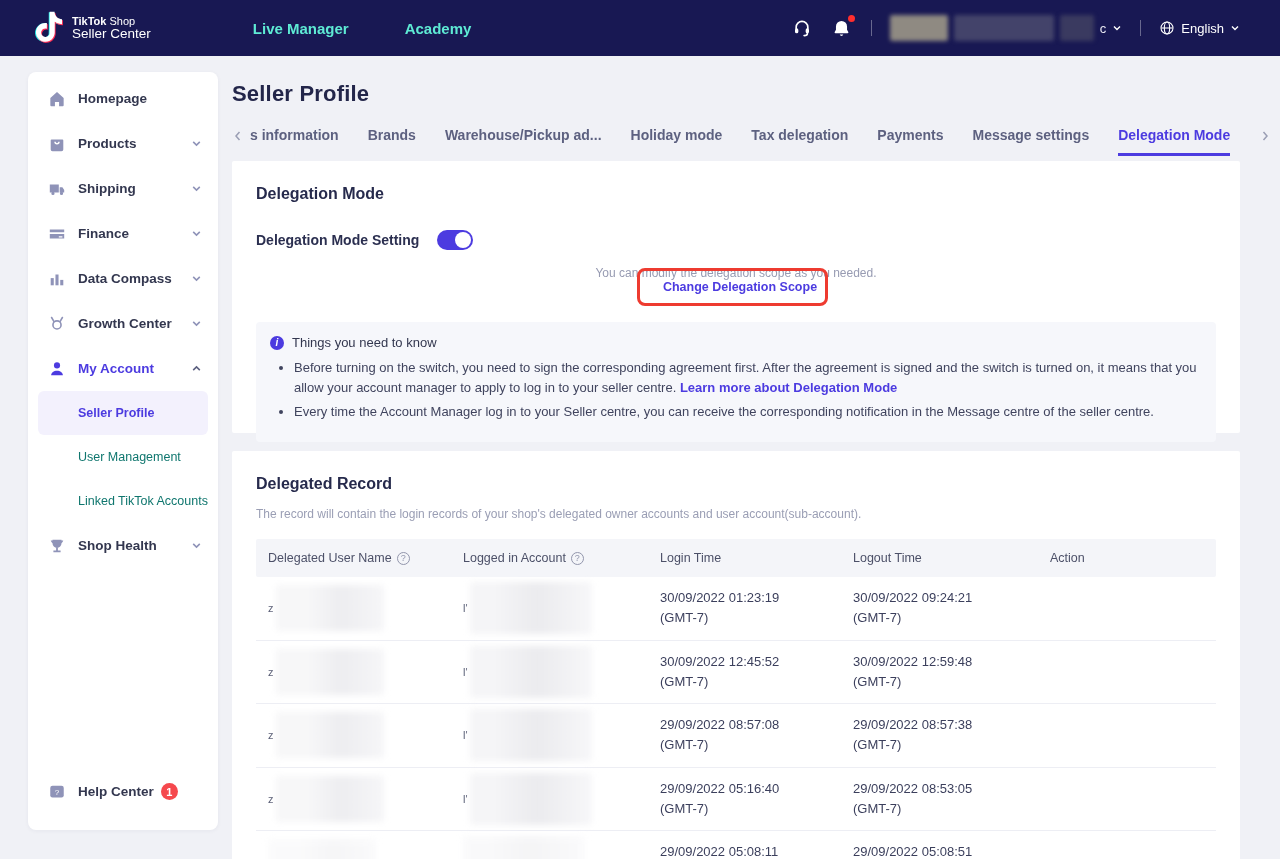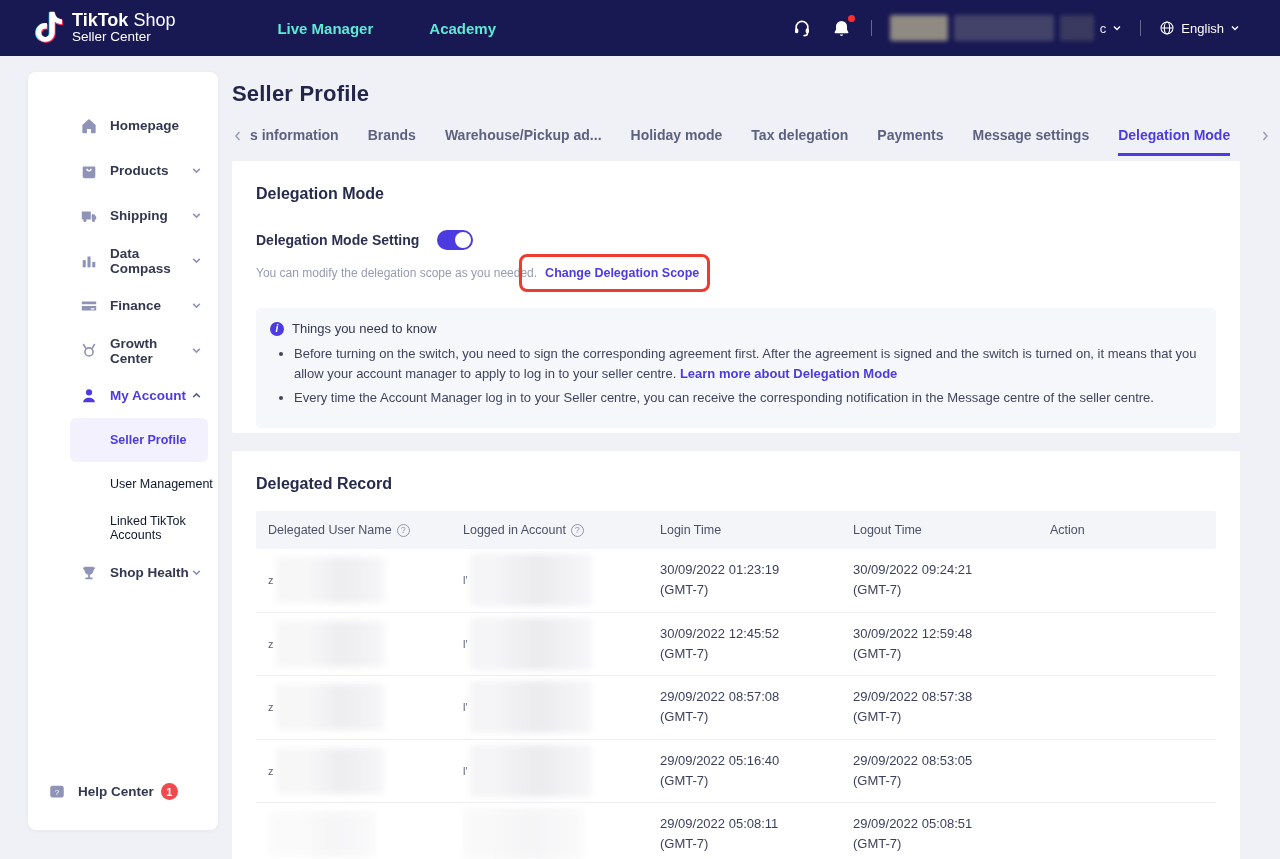--- a/index.html
+++ b/index.html
@@ -5,48 +5,48 @@
   * { margin:0; padding:0; box-sizing:border-box; }
   html,body { width:1280px; height:859px; overflow:hidden;
     font-family:"Liberation Sans", sans-serif; background:#f0f1f6; }
 
   
   .topbar { position:absolute; left:0; top:0; width:1280px; height:56px;
     background:#181853; display:flex; align-items:center; color:#fff; z-index:20; }
   .brand { display:flex; align-items:center; margin-left:34px; gap:8px; }
   .brand svg { width:30px; height:34px; }
   .brand-text { line-height:1.1; }
-  .brand-line1 { font-size:18px; }
+  .brand-line1 { font-size:11px; }
   .brand-line1 b { font-weight:bold; }
   .brand-line2 { font-size:13.5px; font-weight:400; }
   .top-nav { display:flex; gap:56px; margin-left:102px; }
   .top-nav .nav-item { font-size:15px; font-weight:bold; color:#5eead4; cursor:pointer; }
   .top-right { margin-left:auto; display:flex; align-items:center; gap:18px; margin-right:40px; }
   .icon-btn { position:relative; width:22px; height:22px; display:flex; align-items:center; justify-content:center; cursor:pointer; }
   .bell-dot { position:absolute; top:-2px; right:-2px; width:7px; height:7px; border-radius:50%; background:#ff2e2e; }
   .top-divider { width:1px; height:16px; background:rgba(255,255,255,.35); }
   .account-blur { display:flex; align-items:center; gap:6px; cursor:pointer; }
   .blur-block { height:26px; border-radius:2px; filter:blur(2px); display:flex; }
   .blur-a { width:58px; background:#8f8a82; }
   .blur-b { width:100px; background:#43436a; }
   .blur-c { width:34px; background:#3a3a60; }
   .acct-suffix { font-size:13px; color:#e8e8f2; }
   .lang { display:flex; align-items:center; gap:6px; font-size:13px; cursor:pointer; }
   .chev { width:10px; height:10px; }
 
   
   .sidebar { position:absolute; left:28px; top:72px; width:190px; height:758px;
     background:#fff; border-radius:8px; box-shadow:0 1px 4px rgba(30,30,80,.05); z-index:5; }
-  .side-list { padding-top:31px;margin-left:32px; }
+  .side-list { padding-top:4px; }
   .side-item { height:45px; display:flex; align-items:center; padding:0 16px 0 20px; cursor:pointer; }
   .side-item .s-icon { width:18px; height:18px; margin-right:12px; flex:none; display:flex; }
   .side-item .s-label { font-size:13.5px; font-weight:bold; color:#33374f; flex:1; }
   .side-item .s-chev { width:11px; height:11px; flex:none; }
   .side-item.active .s-label { color:#4c3be0; }
-  .sub-item { height:44px; display:flex; align-items:center; padding-left:50px; font-size:12.5px; color:#0f172a; cursor:pointer; }
+  .sub-item { height:44px; display:flex; align-items:center; padding-left:50px; font-size:12.5px; color:#0f766e; cursor:pointer; }
   .sub-item.sel { margin:0 10px; padding-left:40px; background:#f3f1fd; border-radius:6px; color:#4c3be0; font-weight:bold; }
   .help-row { position:absolute; left:0; top:697px; width:100%; height:45px; display:flex; align-items:center; padding-left:20px; cursor:pointer; }
   .help-row .s-icon { width:18px; height:18px; margin-right:12px; display:flex; }
   .help-row .s-label { font-size:13.5px; font-weight:bold; color:#33374f; }
   .help-badge { margin-left:7px; min-width:17px; height:17px; border-radius:50%; background:#f5484d;
     color:#fff; font-size:11px; font-weight:bold; display:flex; align-items:center; justify-content:center; }
 
   
   .main { position:absolute; left:232px; top:72px; width:1008px; }
   .page-title { font-size:22px; font-weight:bold; color:#23264a; margin-top:9px; letter-spacing:.2px; }
@@ -60,21 +60,21 @@
   .card { background:#fff; border-radius:2px; }
   .card1 { margin-top:2px; padding:24px 24px 28px 24px; height:272px; }
   .card2 { margin-top:18px; padding:24px 24px 40px 24px; min-height:500px; }
   .sec-heading { font-size:16px; font-weight:bold; color:#262a4c; }
 
   .setting-row { display:flex; align-items:center; margin-top:27px; }
   .setting-label { font-size:14px; font-weight:bold; color:#2b2f50; margin-right:18px; }
   .toggle { width:36px; height:20px; border-radius:10px; background:#4c3be0; position:relative; cursor:pointer; }
   .toggle-knob { position:absolute; right:2px; top:2px; width:16px; height:16px; border-radius:50%; background:#fff; }
 
-  .hint-row { margin-top:16px; display:flex; align-items:center; font-size:12px; color:#979bb2; position:relative; }
+  .hint-row { margin-top:16px; display:flex; align-items:center; font-size:12px; color:#979bb2; position:relative;flex-direction:column; }
   .scope-wrap { position:relative; margin-left:8px; }
   .scope-link { font-size:12.5px; font-weight:bold; color:#4c3be0; cursor:pointer; text-decoration:none; }
   .red-annotation { position:absolute; left:-26px; top:-12px; right:-11px; bottom:-12px;
     border:3px solid #ee3b30; border-radius:8px; pointer-events:none; }
 
   .info-box { margin-top:28px; background:#f6f7fb; border-radius:4px; padding:13px 16px 15px 14px; }
   .info-title-row { display:flex; align-items:center; gap:8px; }
   .info-icon { width:14px; height:14px; border-radius:50%; background:#4c3be0; color:#fff;
     font-size:10px; font-weight:bold; font-style:italic; display:flex; align-items:center; justify-content:center; flex:none; }
   .info-title { font-size:13px; color:#33374f; }
@@ -187,37 +187,37 @@
           </svg>
         </span>
       <span class="s-label">Shipping</span>
       <svg class="s-chev" viewBox="0 0 10 10">
           <polyline points="2,3.5 5,6.5 8,3.5" fill="none" stroke="#8f93b8" stroke-width="1.4"></polyline>
         </svg>
     </div>
     <div class="side-item">
       <span class="s-icon">
           <svg viewBox="0 0 20 20" fill="#8f93b8">
+            <path d="M2 5h16v3H2zM2 10h16v5H2zm10 2.5h4v1.3h-4z" fill-rule="evenodd"></path>
+          </svg>
+        </span>
+      <span class="s-label">Finance</span>
+      <svg class="s-chev" viewBox="0 0 10 10">
+          <polyline points="2,3.5 5,6.5 8,3.5" fill="none" stroke="#8f93b8" stroke-width="1.4"></polyline>
+        </svg>
+    </div>
+    <div class="side-item">
+      <span class="s-icon">
+          <svg viewBox="0 0 20 20" fill="#8f93b8">
             <rect x="3" y="9" width="3.4" height="8"></rect>
             <rect x="8.3" y="5" width="3.4" height="12"></rect>
             <rect x="13.6" y="11" width="3.4" height="6"></rect>
           </svg>
         </span>
       <span class="s-label">Data Compass</span>
-      <svg class="s-chev" viewBox="0 0 10 10">
-          <polyline points="2,3.5 5,6.5 8,3.5" fill="none" stroke="#8f93b8" stroke-width="1.4"></polyline>
-        </svg>
-    </div>
-    <div class="side-item">
-      <span class="s-icon">
-          <svg viewBox="0 0 20 20" fill="#8f93b8">
-            <path d="M2 5h16v3H2zM2 10h16v5H2zm10 2.5h4v1.3h-4z" fill-rule="evenodd"></path>
-          </svg>
-        </span>
-      <span class="s-label">Finance</span>
       <svg class="s-chev" viewBox="0 0 10 10">
           <polyline points="2,3.5 5,6.5 8,3.5" fill="none" stroke="#8f93b8" stroke-width="1.4"></polyline>
         </svg>
     </div>
     <div class="side-item">
       <span class="s-icon">
           <svg viewBox="0 0 20 20" fill="none" stroke="#8f93b8" stroke-width="1.8">
             <circle cx="10" cy="11" r="4.5"></circle>
             <path d="M6.5 7 4 2.8M13.5 7 16 2.8" stroke-linecap="round"></path>
           </svg>
@@ -313,20 +313,21 @@
         </li>
         <li>
           <span>Every time the Account Manager log in to your Seller centre, you can receive the corresponding notification in the Message centre of the seller centre.</span>
         </li>
       </ul>
     </div>
   </div>
 
   <div class="card card2">
     <div class="sec-heading">Delegated Record</div>
+    <div class="sub-note">The record will contain the login records of your shop's delegated owner accounts and user account(sub-account).</div>
 
     <div class="table">
       <div class="t-head">
         <div class="th">
           <span>Delegated User Name</span>
           <span class="q-icon">?</span>
         </div>
         <div class="th">
           <span>Logged in Account</span>
           <span class="q-icon">?</span>

